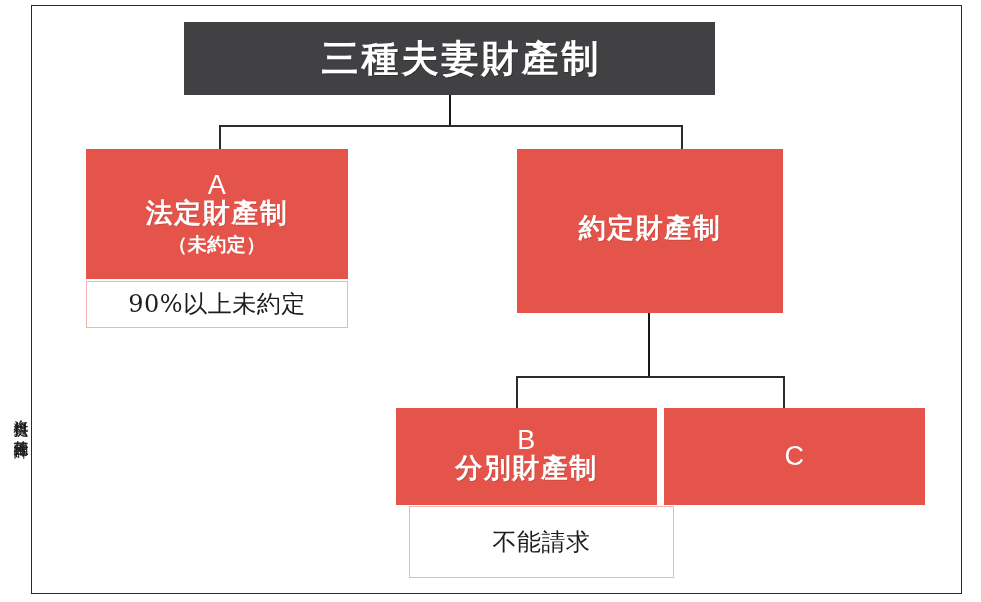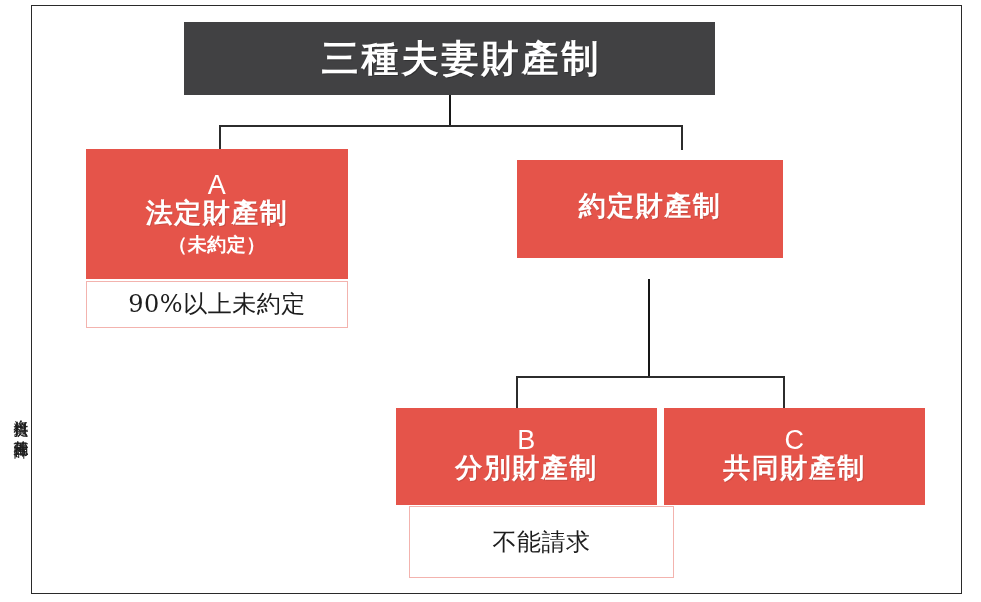--- a/index.html
+++ b/index.html
@@ -162,30 +162,29 @@
 
   <div class="node node-red" style="left:86px; top:149px; width:262px; height:130px;">
     <span class="letter">A</span>
     <span class="main-label">法定財產制</span>
     <span class="sub-label">（未約定）</span>
   </div>
   <div class="note" style="left:86px; top:281px; width:262px; height:47px;">
     <span class="note-line">90%以上未約定</span>
   </div>
 
-  <div class="node node-red" style="left:517px; top:160px; width:266px; height:98px;">
+  <div class="node node-red" style="left:517px; top:149px; width:266px; height:164px;">
     <span class="main-label">約定財產制</span>
   </div>
 
   <div class="node node-red" style="left:396px; top:408px; width:261px; height:97px;">
     <span class="letter">B</span>
     <span class="main-label">分別財產制</span>
   </div>
   <div class="note" style="left:394px; top:506px; width:265px; height:72px;margin-left:15px;">
     <span class="note-line">不能請求</span>
   </div>
 
   <div class="node node-red" style="left:664px; top:408px; width:261px; height:97px;">
     <span class="letter">C</span>
-    <span class="main-label">共同財產制</span>
   </div>
 
 </div>
 
 </body></html>

